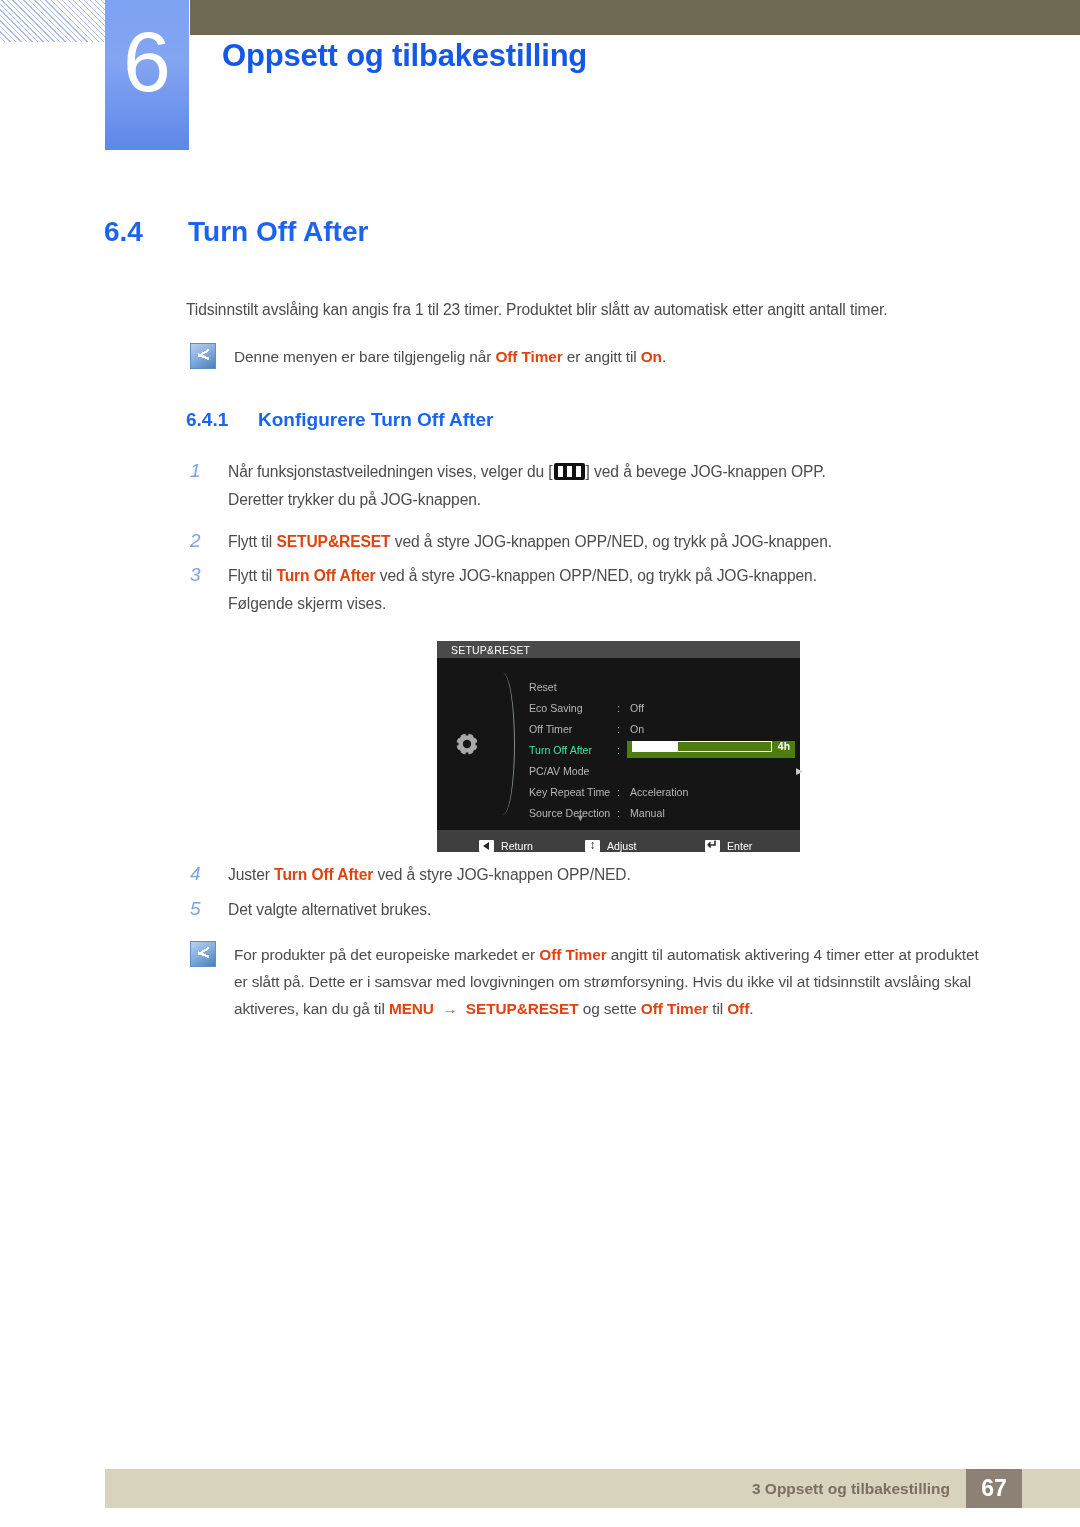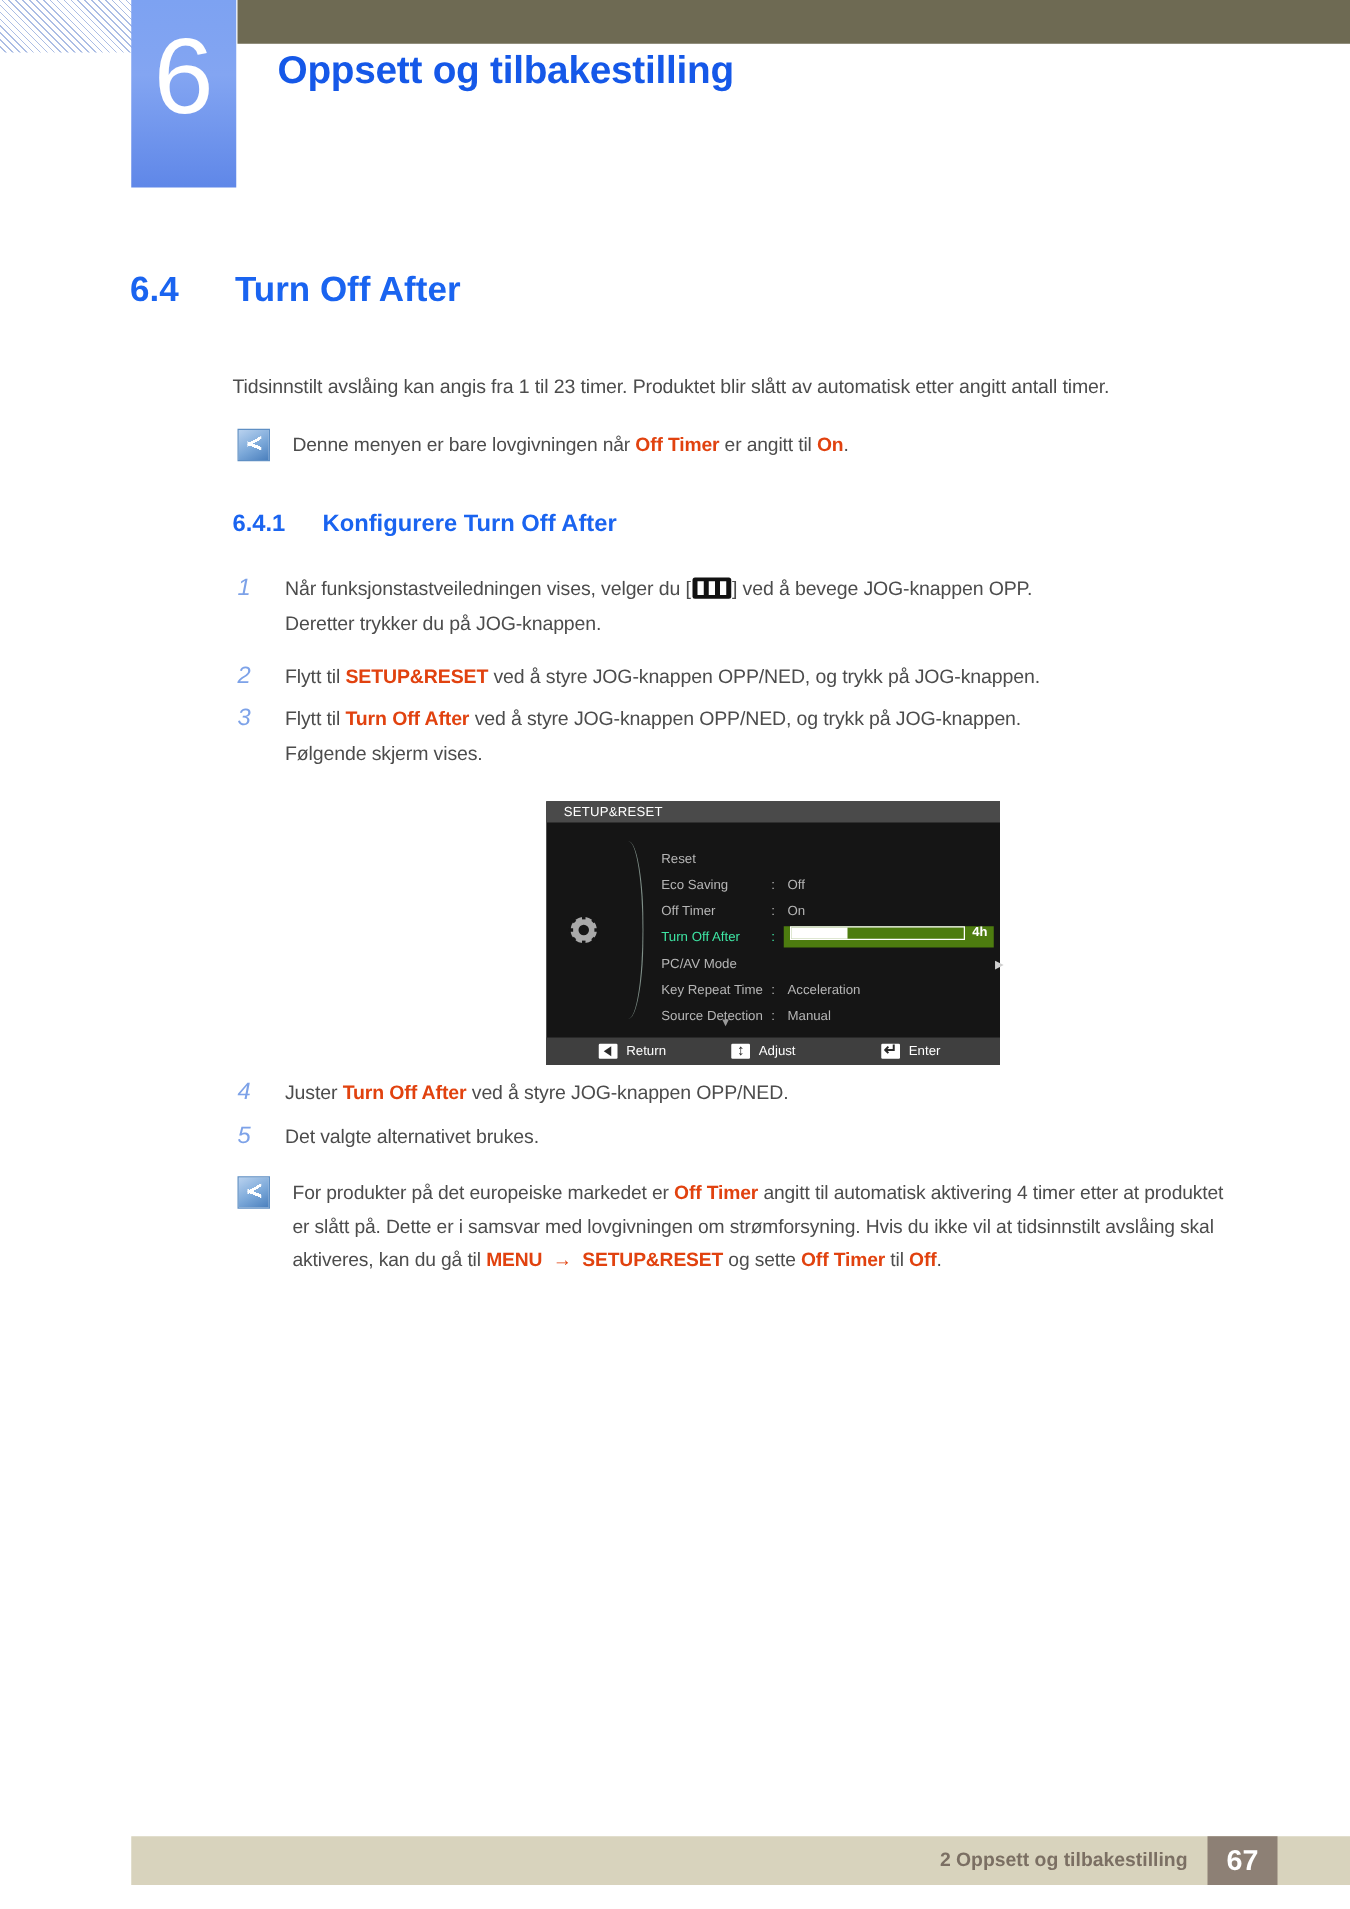--- a/index.html
+++ b/index.html
@@ -148,21 +148,21 @@
     flex: 1; height: 11px; border: 1.4px solid #ffffff; background: transparent;
     position: relative; margin-right: 6px;
   }
   .slider-fill { position: absolute; left: 0; top: 0; bottom: 0; background: #ffffff; }
   .slider-val { color: #ffffff; font-size: 10.4px; font-weight: bold; }
   .osd-down {
     position: absolute; left: 139px; top: 155px;
     color: #9a9a9a; font-size: 9px;
   }
   .osd-foot {
-    height: 22px; background: #3f3f3f; display: flex; align-items: center;
+    height: 22px; background: #3f3f3f; display: flex; align-items: flex-end;
     color: #ffffff; font-size: 10.6px;
   }
   .osd-foot > div { display: flex; align-items: center; }
   .ff1 { width: 148px; padding-left: 42px; }
   .ff2 { width: 120px; }
   .ff3 { width: 95px; }
   .key {
     width: 15px; height: 12px; background: #ffffff; border-radius: 1px;
     margin-right: 7px; position: relative; flex: 0 0 15px;
   }
@@ -212,21 +212,21 @@
 
   <div class="sec-head">
     <span class="num">6.4</span>
     <span>Turn Off After</span>
   </div>
 
   <div class="body-text" style="left:186px; top:296px; width:820px;">Tidsinnstilt avslåing kan angis fra 1 til 23 timer. Produktet blir slått av automatisk etter angitt antall timer.</div>
 
   <div class="note" style="left:190px; top:343px; width:790px;">
     <span class="note-icon"></span>
-    <span class="note-text"><span>Denne menyen er bare lovgivningen når </span><span class="hl">Off Timer</span><span> er angitt til </span><span class="hl">On</span><span>.</span></span>
+    <span class="note-text"><span>Denne menyen er bare tilgjengelig når </span><span class="hl">Off Timer</span><span> er angitt til </span><span class="hl">On</span><span>.</span></span>
   </div>
 
   <div class="sub-head">
     <span class="num">6.4.1</span>
     <span>Konfigurere Turn Off After</span>
   </div>
 
   <div class="step" style="left:190px; top:458px;">
     <span class="step-num">1</span>
     <span class="step-body"><span>Når funksjonstastveiledningen vises, velger du [</span><span class="menu-glyph"><i></i><i></i><i></i></span><span>] ved å bevege JOG-knappen OPP.</span><br><span>Deretter trykker du på JOG-knappen.</span></span>
@@ -341,16 +341,16 @@
     <span class="step-num">5</span>
     <span class="step-body">Det valgte alternativet brukes.</span>
   </div>
 
   <div class="note" style="left:190px; top:941px; width:810px;">
     <span class="note-icon"></span>
     <span class="note-text"><span>For produkter på det europeiske markedet er </span><span class="hl">Off Timer</span><span> angitt til automatisk aktivering 4 timer etter at produktet er slått på. Dette er i samsvar med lovgivningen om strømforsyning. Hvis du ikke vil at tidsinnstilt avslåing skal aktiveres, kan du gå til </span><span class="hl">MENU</span>&nbsp;&nbsp;<span class="hl-plain">→</span>&nbsp;&nbsp;<span class="hl">SETUP&amp;RESET</span><span> og sette </span><span class="hl">Off Timer</span><span> til </span><span class="hl">Off</span><span>.</span></span>
   </div>
 
   <div class="footer-bar"></div>
-  <div class="footer-text">2 Oppsett og tilbakestilling</div>
+  <div class="footer-text">3 Oppsett og tilbakestilling</div>
   <div class="footer-page">67</div>
 
 </div>
 
 </body></html>

